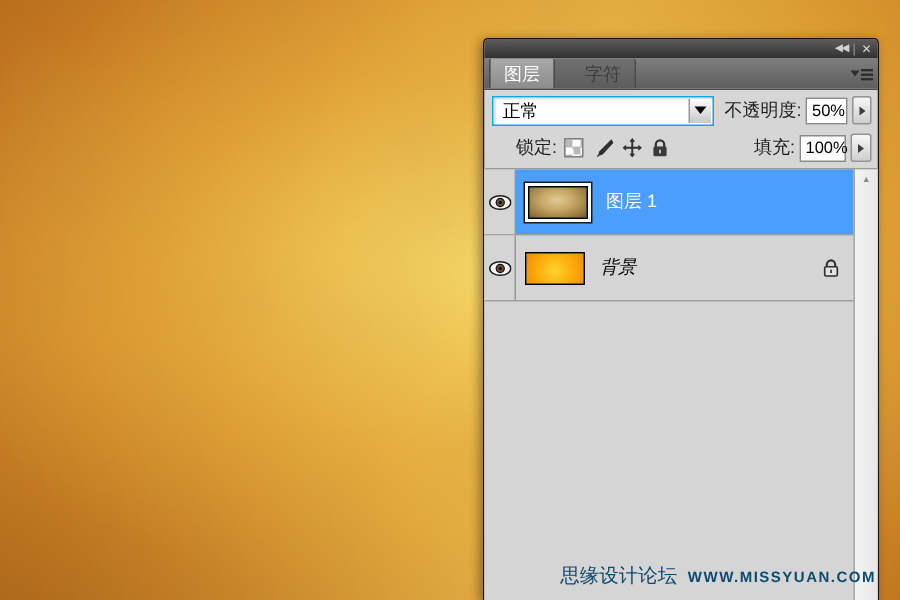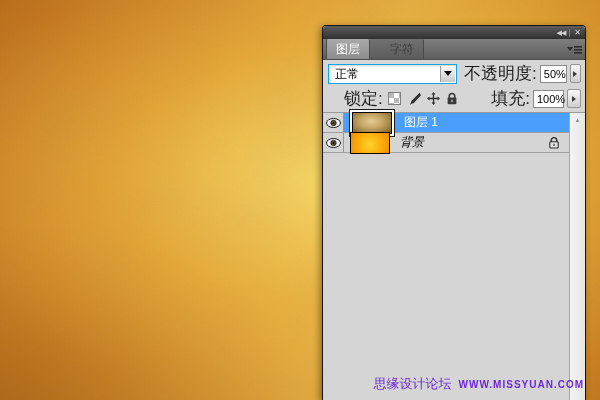--- a/index.html
+++ b/index.html
@@ -54,21 +54,21 @@
     position:relative; width:166px; height:20px; background:#fff;
     border:1px solid #0ea5e9; box-shadow:inset 1px 1px 2px rgba(0,0,0,.18);
     font-size:12px; line-height:18px; padding-left:6px; color:#000;
   }
   .combo-btn {
     position:absolute; right:1px; top:1px; bottom:1px; width:15px;
     background:linear-gradient(#fdfdfd,#c8c8c8); border-left:1px solid #9a9a9a;
     display:flex; align-items:center; justify-content:center;
   }
   .tri-down { width:0; height:0; border-left:4px solid transparent; border-right:4px solid transparent; border-top:5px solid #0a0a0a; }
-  .fieldlabel { font-size:17px; color:#1c1c1c; margin-left:7px; white-space:nowrap; }
+  .fieldlabel { font-size:12px; color:#1c1c1c; margin-left:7px; white-space:nowrap; }
   .numfield {
     width:31px; height:18px; background:#fff; border:1px solid #8a8a8a;
     font-size:11px; line-height:16px; padding-left:3px; margin-left:3px; color:#000;
   }
   .spin {
     width:14px; height:19px; margin-left:3px; border:1px solid #949494; border-radius:2px;
     background:linear-gradient(#f7f7f7,#cfcfcf); display:flex; align-items:center; justify-content:center;
   }
   .tri-right { width:0; height:0; border-top:3px solid transparent; border-bottom:3px solid transparent; border-left:4px solid #3c3c3c; }
 
@@ -78,21 +78,21 @@
   .checker {
     width:13px; height:13px; border:1px solid #7f7f7f;
     background:conic-gradient(#fff 0 25%, #b9b9b9 0 50%, #fff 0 75%, #b9b9b9 0);
     background-size:10px 10px;
   }
   .spacer { flex:1; }
 
   
   .layerlist { flex:1; position:relative; border-top:1px solid #9b9b9b; background:#d5d5d5; }
   .rows { position:absolute; left:0; top:0; right:16px; }
-  .lrow { height:20px; display:flex; align-items:stretch; border-bottom:1px solid #a0a0a0; }
+  .lrow { height:44px; display:flex; align-items:stretch; border-bottom:1px solid #a0a0a0; }
   .eyecell { flex:0 0 21px; border-right:1px solid #979797; background:#d5d5d5; display:flex; align-items:center; justify-content:center; }
   .rowmain { flex:1; display:flex; align-items:center; padding-left:6px; }
   .lrow.selected .rowmain { background:#4c9efc; color:#fff; }
   .thumb { width:40px; height:22px; border:1px solid #000; flex:0 0 auto; }
   .thumb-frame { border:2px solid #fff; outline:1px solid #1a1a1a; line-height:0; flex:0 0 auto; }
   .thumb-tex { background:radial-gradient(ellipse at 48% 42%, #e2cb92 0%, #c8a968 38%, #97793a 78%, #6e5724 100%); }
   .thumb-grad { background:radial-gradient(circle at 50% 58%, #ffd22b 0%, #fbab0b 55%, #ef8c00 100%); }
   .layername { font-size:12px; margin-left:10px; color:#000; }
   .lrow.selected .layername { color:#fff; }
   .layername.italic { font-style:italic; }
@@ -100,21 +100,21 @@
 
   .vscroll {
     position:absolute; top:0; right:0; bottom:0; width:16px;
     background:linear-gradient(90deg,#f4f4f4,#e6e6e6); border-left:1px solid #a6a6a6;
   }
   .scroll-up { height:13px; display:flex; align-items:center; justify-content:center; font-size:6px; color:#8a8a8a; }
 
   
   .watermark {
     position:absolute; right:16px; bottom:7px; z-index:30;
-    display:flex; align-items:baseline; gap:7px; color:#6d28d9; white-space:nowrap;
+    display:flex; align-items:baseline; gap:7px; color:#0c4a6e; white-space:nowrap;
   }
   .wm-cjk { font-size:13px; }
   .wm-latin { font-size:10px; letter-spacing:1px; font-weight:bold; }
 
   svg { display:block; }
 </style>
 </head>
 <body>
 
 <div class="canvas-bg"></div>

